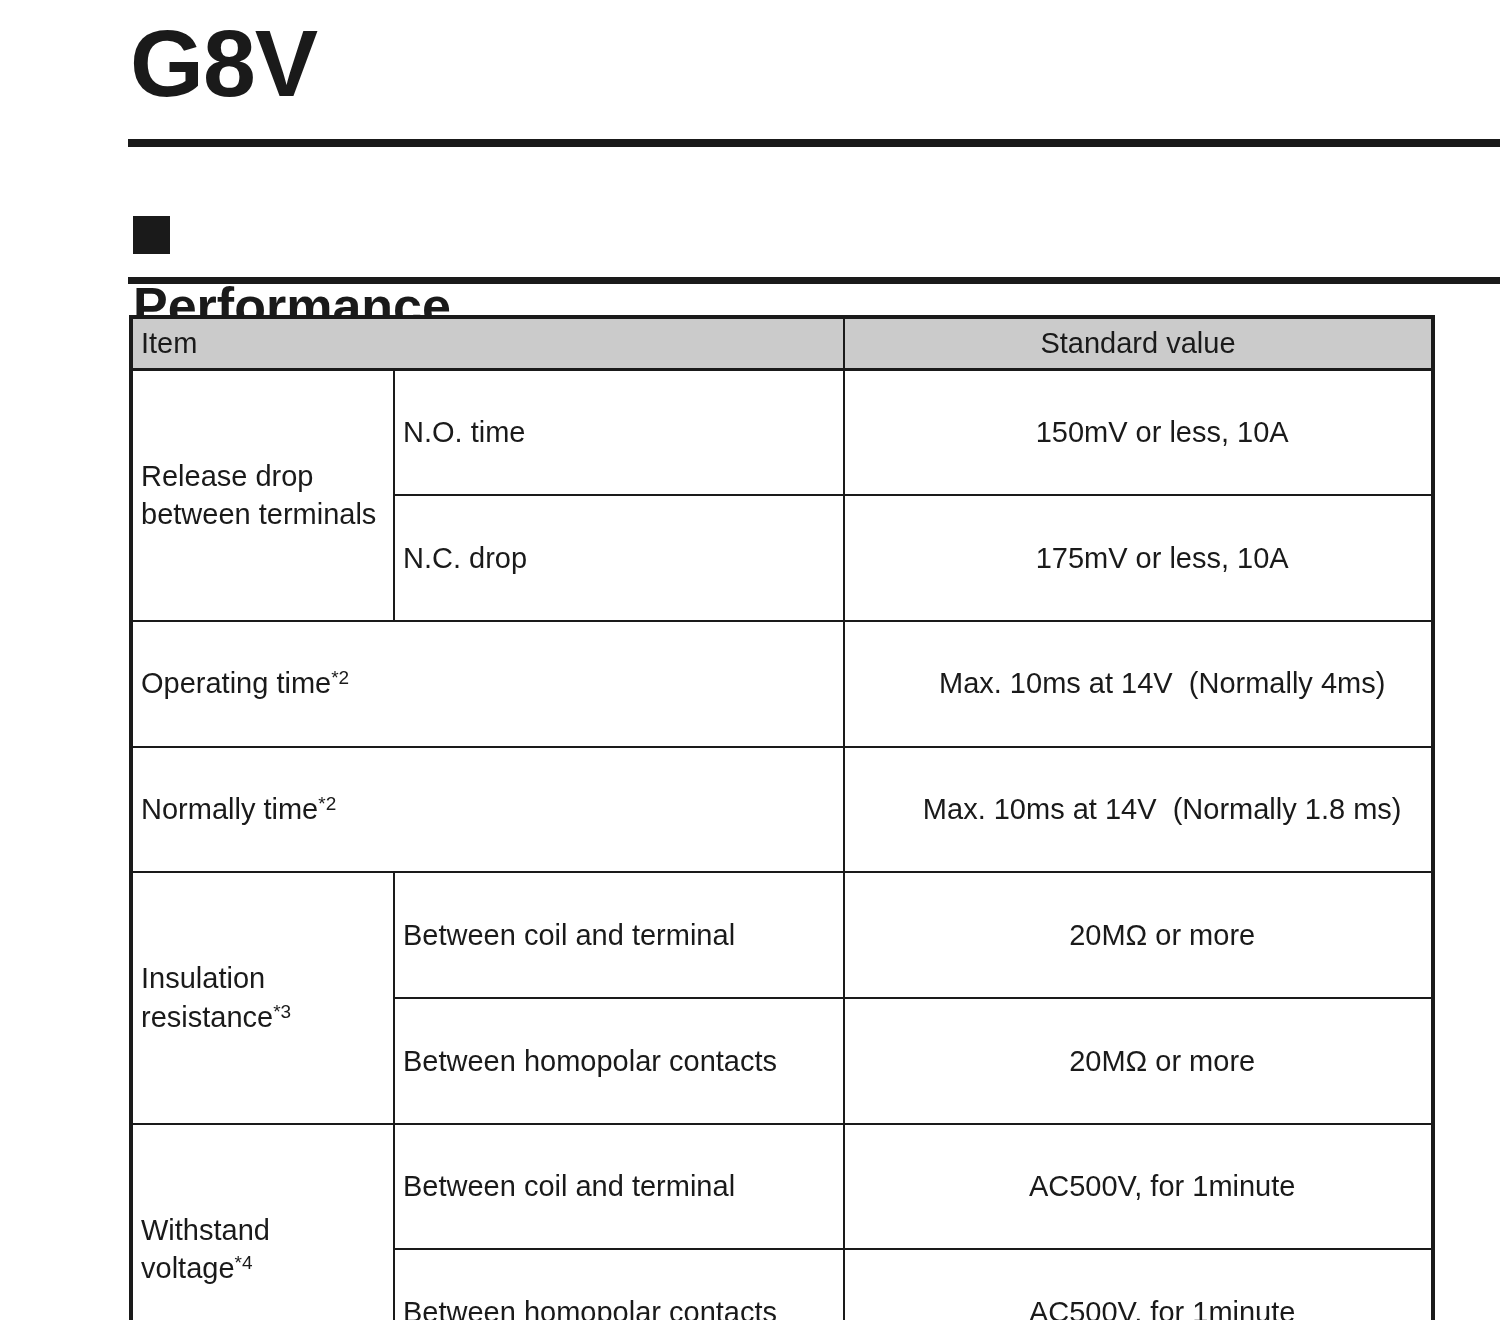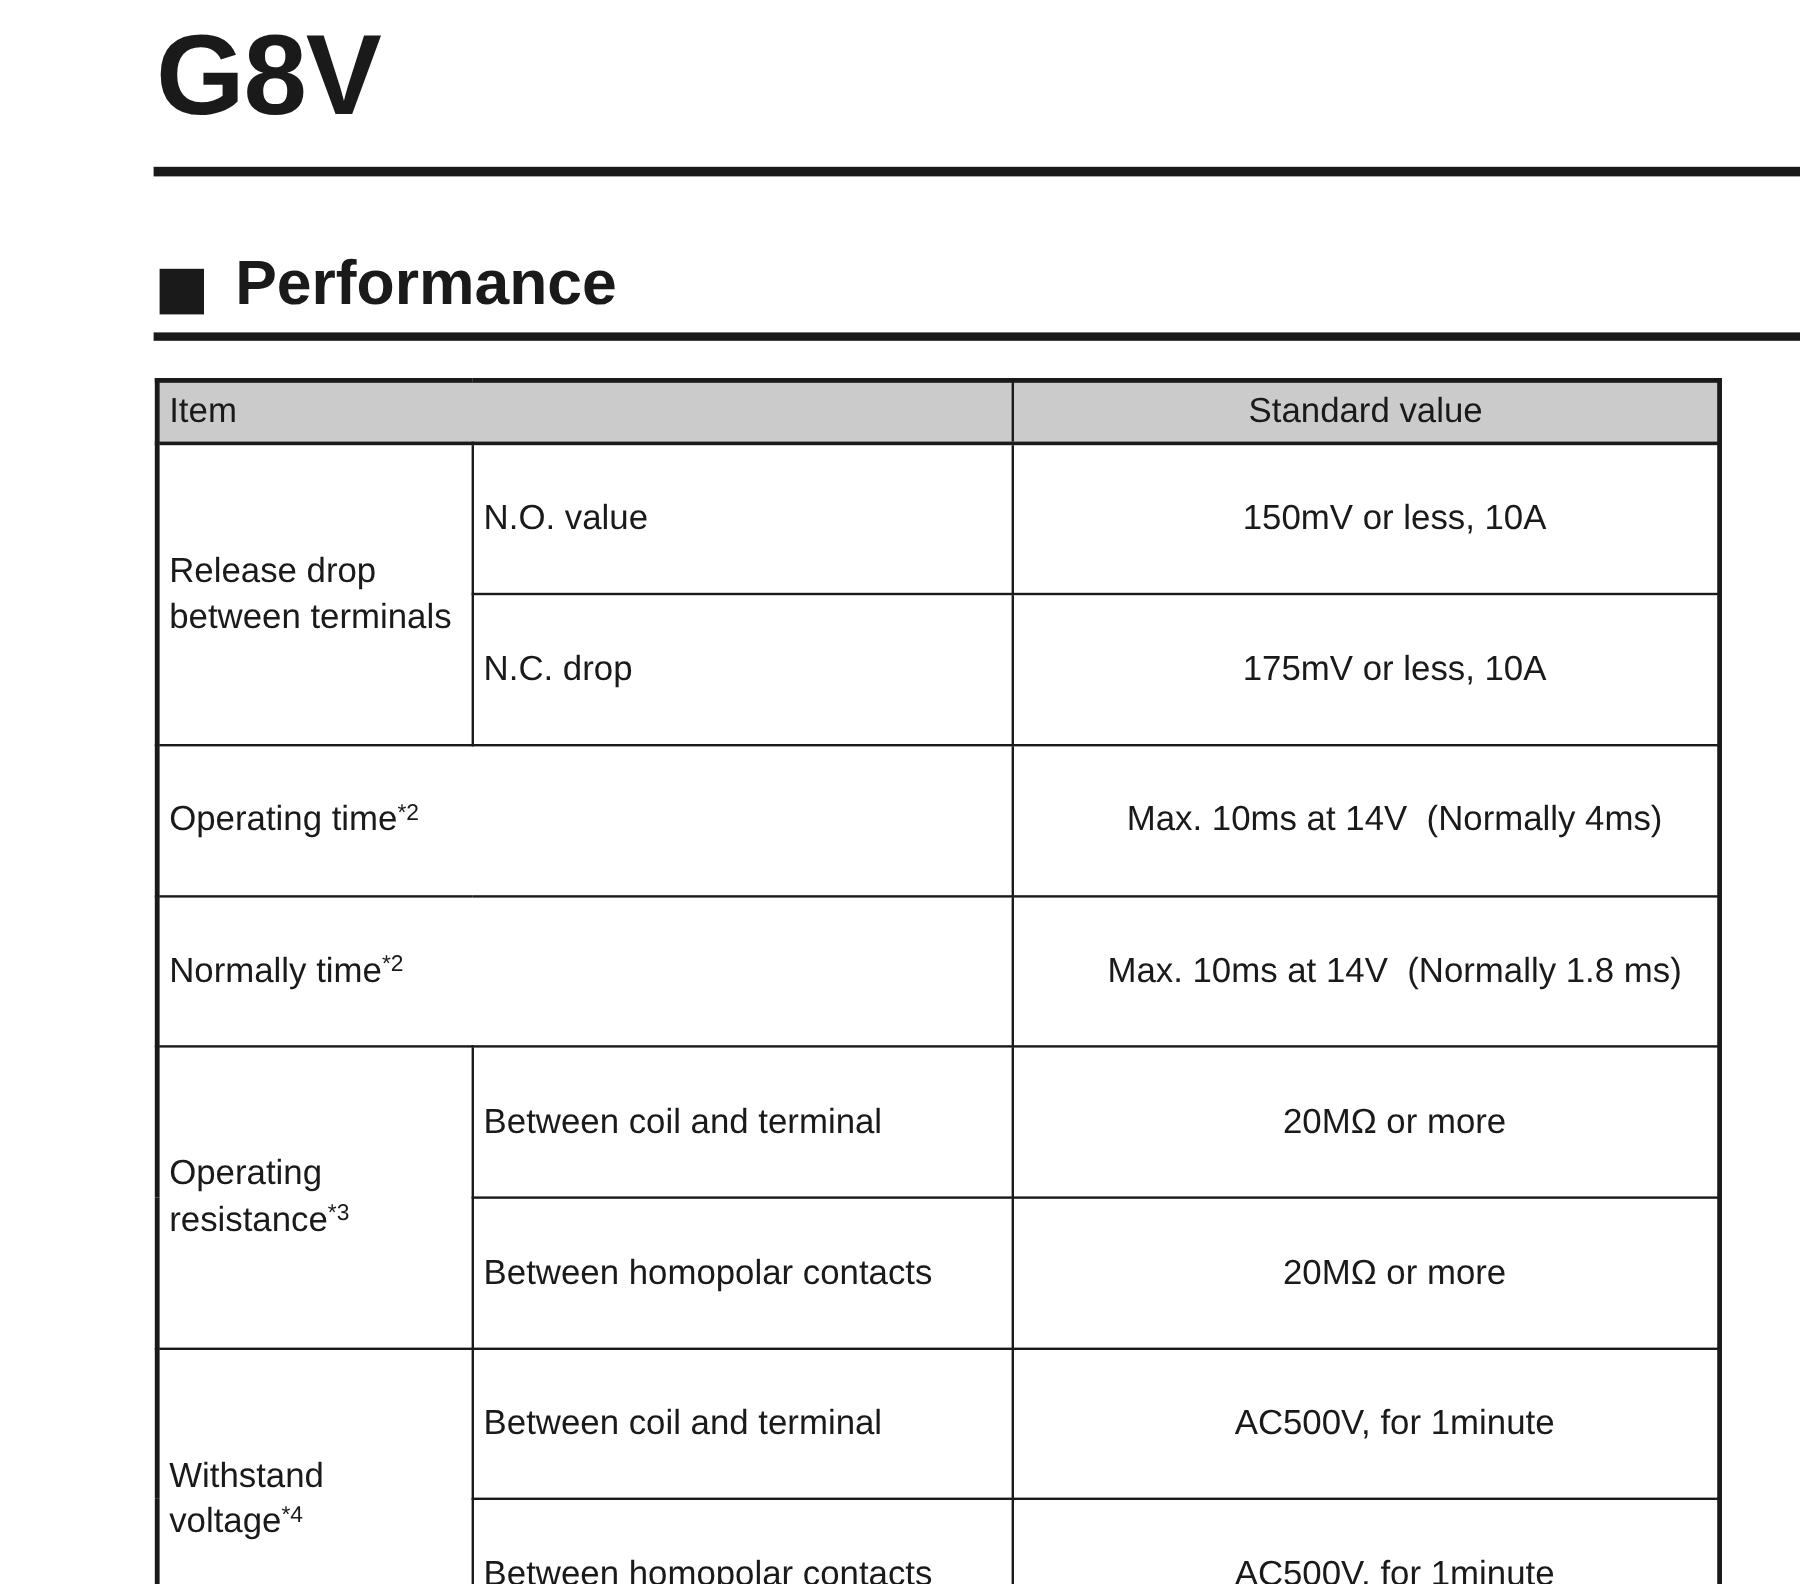--- a/index.html
+++ b/index.html
@@ -37,22 +37,23 @@
     background: var(--border);
   }
   .rule-top    { top: 139px; height: 8px; }
   .rule-bottom { top: 277px; height: 7px; }
 
   .section-heading {
     position: absolute;
     left: 133px;
     top: 210px;
     display: flex;
-    align-items: flex-end;
+    align-items: flex-start;
     gap: 26px;
+    flex-direction: column;
   }
   .section-bullet {
     width: 37px;
     height: 38px;
     background: var(--text);
     margin-top: 6px;
     flex: 0 0 auto;
   }
   .section-title {
     font-size: 52px;
@@ -133,21 +134,21 @@
     <td class="head-val">
       <span>Standard value</span>
     </td>
   </tr>
 
   <tr class="r">
     <td class="item" rowspan="2">
       <span>Release drop between terminals</span>
     </td>
     <td class="sub">
-      <span>N.O. value</span>
+      <span>N.O. time</span>
     </td>
     <td class="val">
       <span>150mV or less, 10A</span>
     </td>
   </tr>
   <tr class="r-tall">
     <td class="sub">
       <span>N.C. drop</span>
     </td>
     <td class="val">
@@ -167,21 +168,21 @@
     <td class="item" colspan="2">
       <span>Normally time</span><sup>*2</sup>
     </td>
     <td class="val">
       <span>Max. 10ms at 14V  (Normally 1.8 ms)</span>
     </td>
   </tr>
 
   <tr class="r">
     <td class="item" rowspan="2">
-      <span>Operating resistance</span><sup>*3</sup>
+      <span>Insulation resistance</span><sup>*3</sup>
     </td>
     <td class="sub">
       <span>Between coil and terminal</span>
     </td>
     <td class="val">
       <span>20MΩ or more</span>
     </td>
   </tr>
   <tr class="r">
     <td class="sub">

